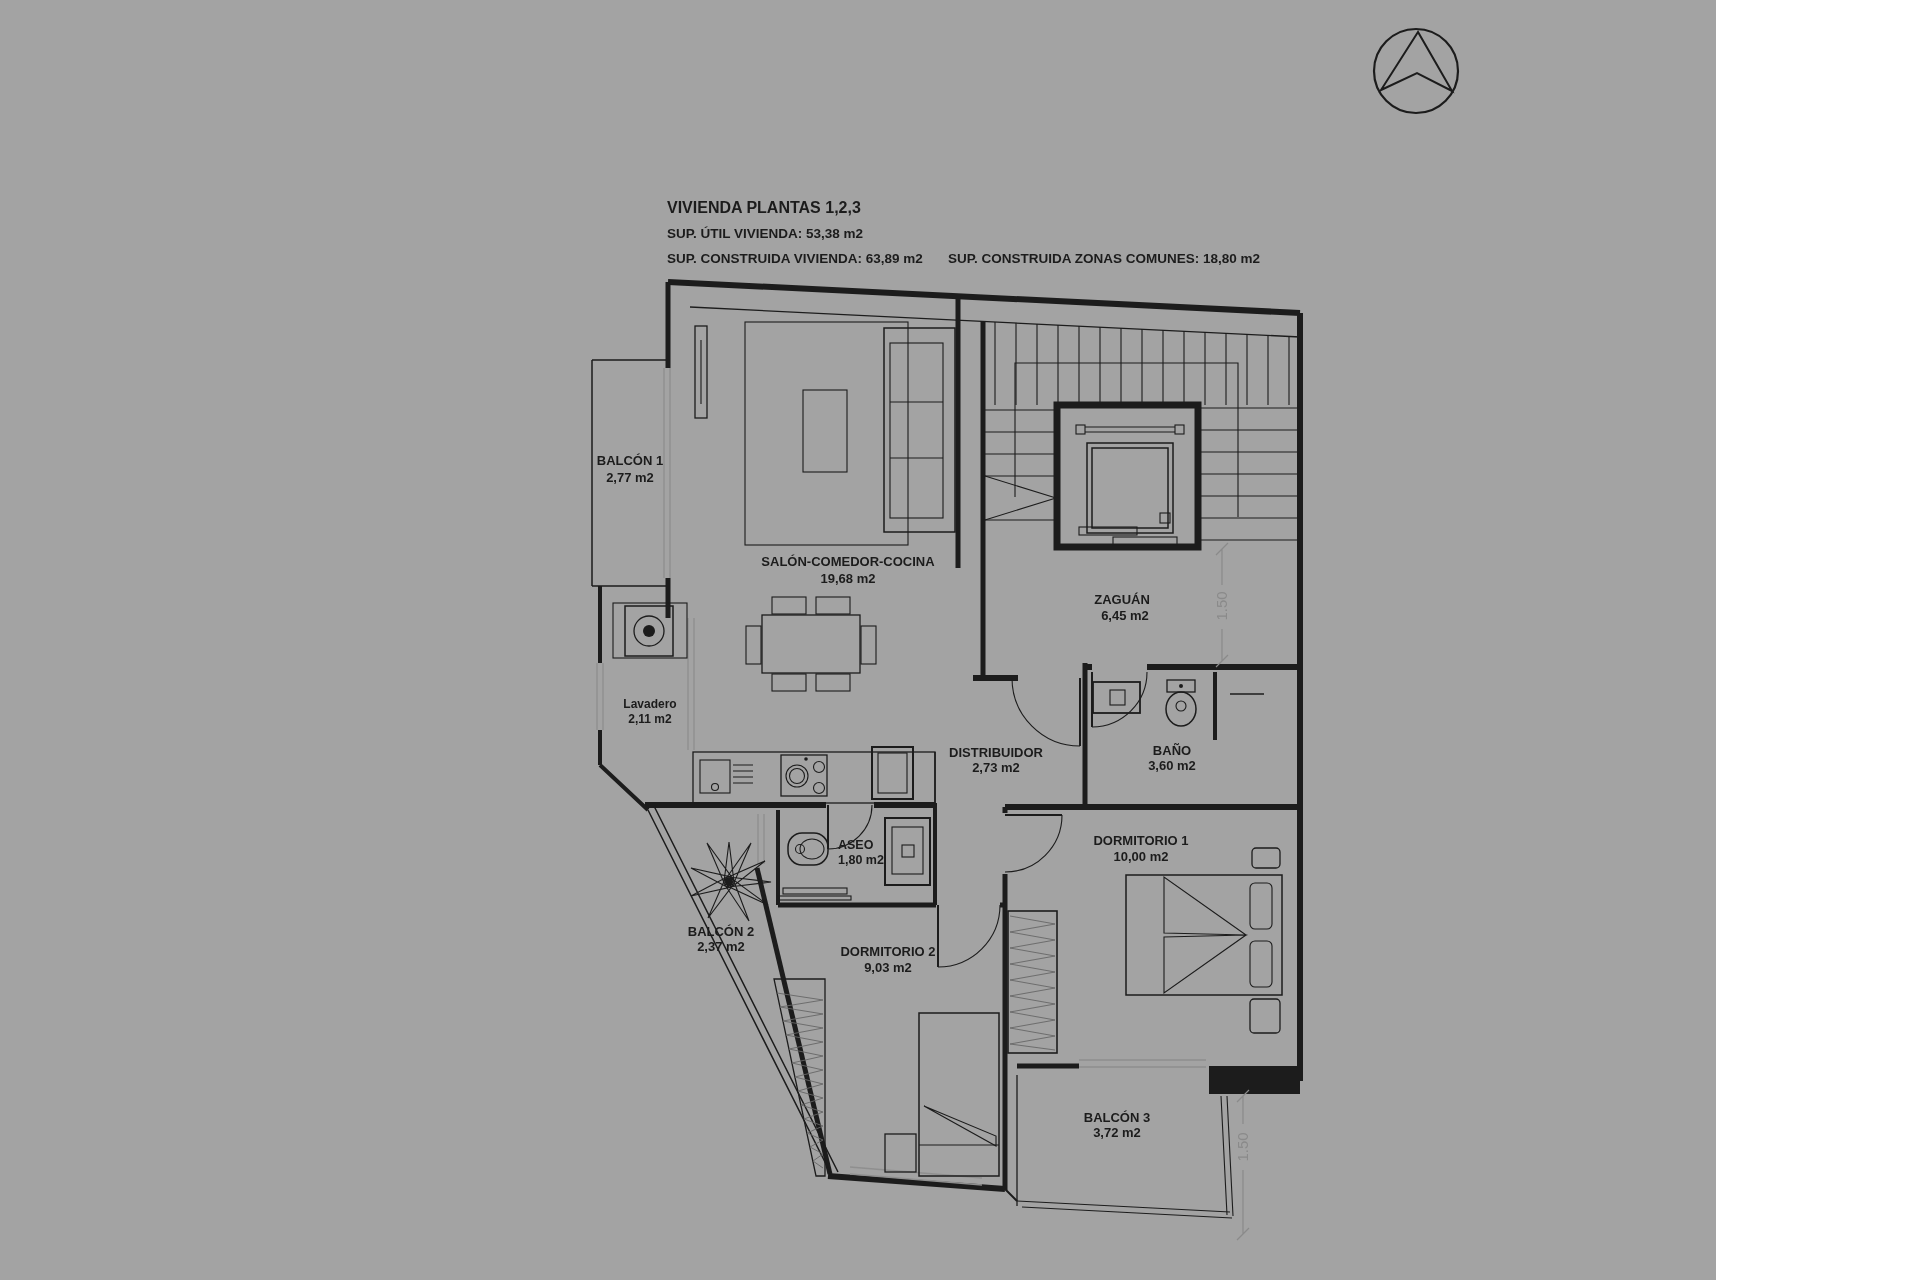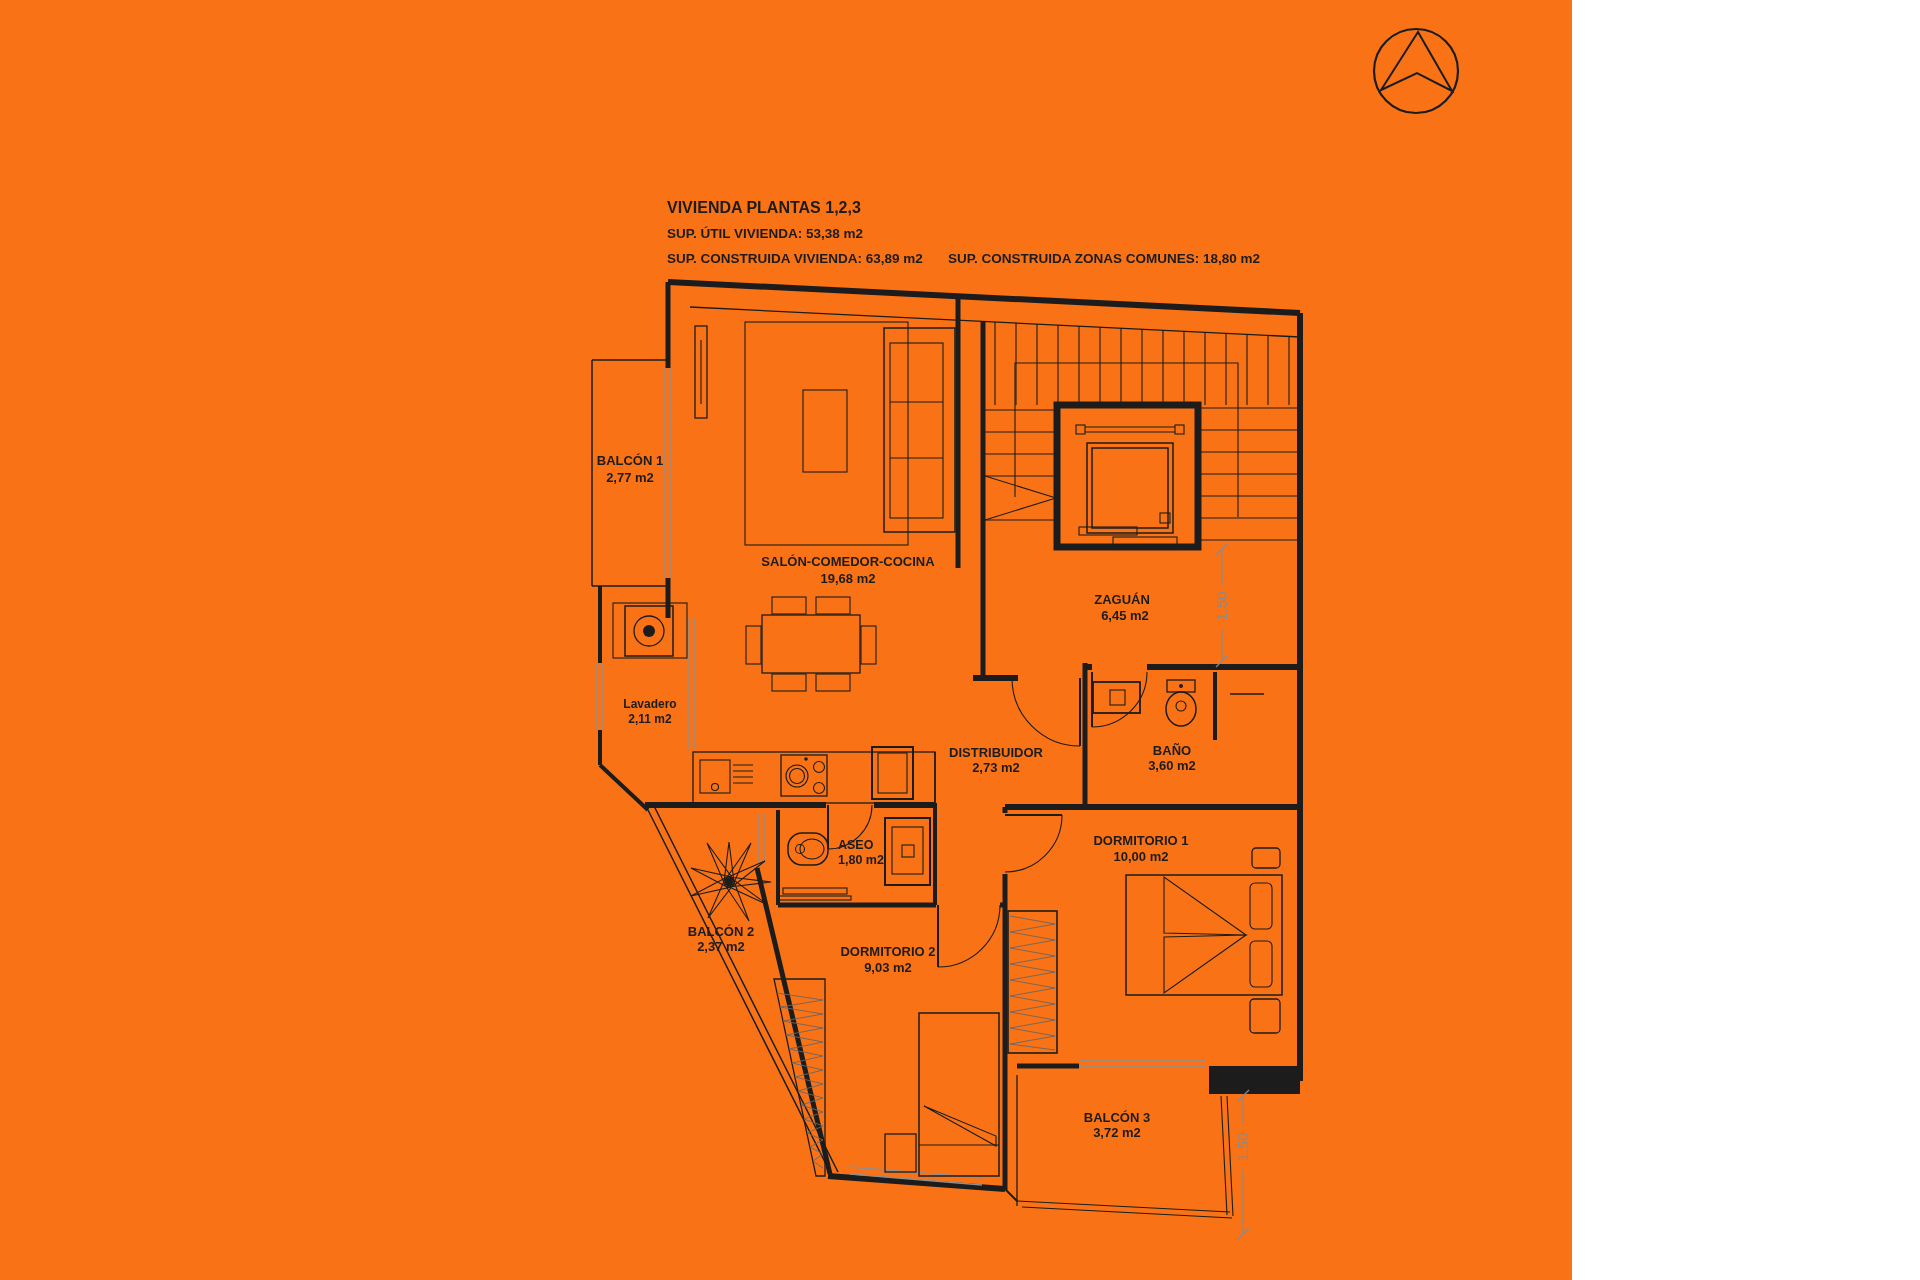--- a/index.html
+++ b/index.html
@@ -1,16 +1,16 @@
 <!DOCTYPE html>
 <html><head>
 <meta charset="utf-8">
 <style>
   html,body{margin:0;padding:0;background:#fff;}
-  .canvas{position:relative;width:1572px;height:1280px;background:#f97316;overflow:hidden;
+  .canvas{position:relative;width:1716px;height:1280px;background:#a3a3a3;overflow:hidden;
           font-family:"Liberation Sans", sans-serif;}
   svg{position:absolute;left:0;top:0;}
   svg *{vector-effect:none;}
   .ln{fill:none;stroke:#1c1c1c;}
   .w7{stroke-width:7;} .w6{stroke-width:6;} .w5{stroke-width:5;} .w4{stroke-width:4;}
   .w2{stroke-width:2;} .f{stroke-width:1.5;} .f1{stroke-width:1.1;} .f13{stroke-width:1.3;}
   .win{fill:none;stroke:#8f8f8f;stroke-width:1.4;}
   .hatch{fill:none;stroke:#666;stroke-width:0.9;}
   .dim{fill:none;stroke:#8a8a8a;stroke-width:1.2;}
   .blk{fill:#1c1c1c;stroke:none;}

